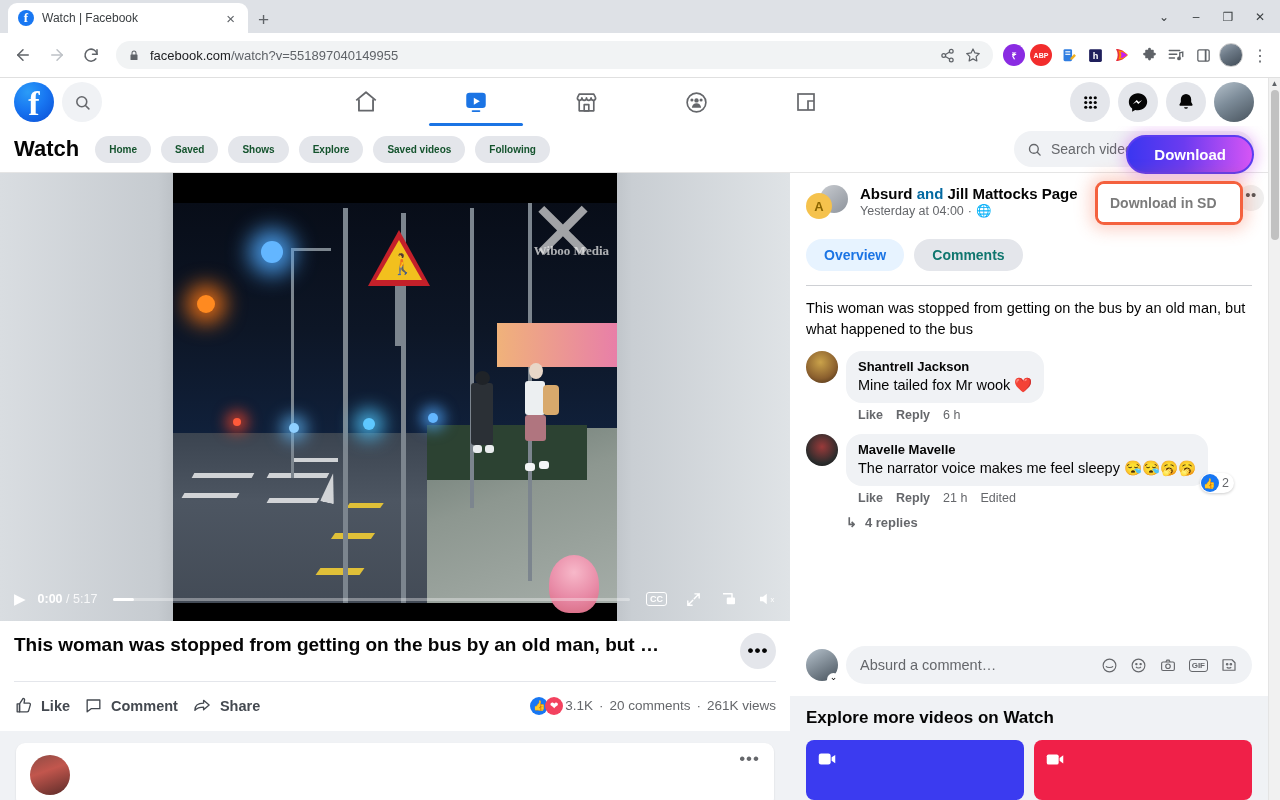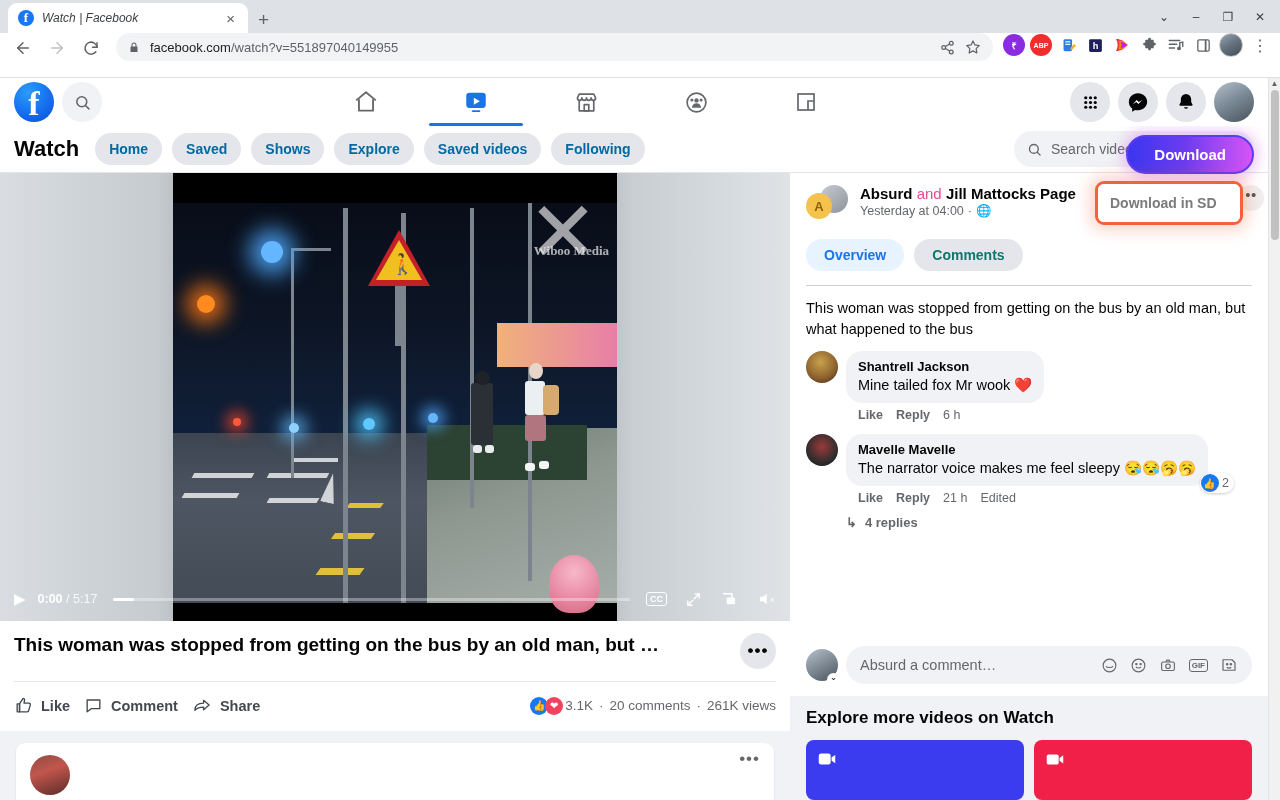--- a/index.html
+++ b/index.html
@@ -25,32 +25,32 @@
     position: relative;
   }
   .tab-favicon {
     width: 16px; height: 16px; border-radius: 50%;
     background: #1877f2; color: #fff; font-weight: bold;
     font-size: 13px; line-height: 16px; text-align: center;
     font-family: "Liberation Serif", serif; flex: none;
   }
   .tab-title {
     font-size: 12px; color: #3c4043; white-space: nowrap;
-    overflow: hidden; text-overflow: ellipsis; flex: 1; font-style: italic;
+    overflow: hidden; text-overflow: ellipsis; flex: 1;
   }
   .tab-close { font-size: 15px; color: #5f6368; line-height: 1; padding: 0 3px; }
   .newtab { font-size: 19px; color: #5f6368; margin-left: 10px; margin-bottom: 4px; line-height: 1; }
   .winbtns {
     position: absolute; right: 6px; top: 5px; display: flex; gap: 4px; align-items: center;
   }
   .winbtn { width: 28px; height: 24px; display: flex; align-items: center; justify-content: center;
             color: #3c4043; font-size: 12px; }
 
   .toolbar {
-    height: 45px; background: #fff; display: flex; align-items: flex-start;
+    height: 45px; background: #fff; display: flex; align-items: center;
     padding: 0 8px; gap: 4px; flex: none; border-bottom: 1px solid #e0e0e0;
   }
   .navbtn { width: 30px; height: 30px; display: flex; align-items: center; justify-content: center;
             color: #5f6368; border-radius: 50%; }
   .navbtn.disabled { color: #bdc1c6; }
   .omnibox {
     flex: 1; height: 28px; background: #f1f3f4; border-radius: 14px;
     display: flex; align-items: center; padding: 0 12px; gap: 10px;
     margin: 0 6px; min-width: 0;
   }
@@ -118,21 +118,21 @@
 
   
   .watchbar {
     height: 47px; background: #fff; display: flex; align-items: center;
     padding: 0 14px; gap: 10px; border-bottom: 1px solid #e5e5e5;
     position: relative; z-index: 4;
   }
   .watch-title { font-size: 22px; font-weight: bold; color: #050505; margin-right: 6px; }
   .pill {
     background: #e4e6eb; border-radius: 18px; padding: 8px 14px;
-    font-size: 14px; font-weight: bold; color: #0369a1; white-space: nowrap;
+    font-size: 10px; font-weight: bold; color: #14532d; white-space: nowrap;
   }
   .searchvideos {
     margin-left: auto; width: 240px; height: 36px; background: #f0f2f5;
     border-radius: 18px; display: flex; align-items: center; gap: 9px; padding: 0 13px;
   }
   .searchvideos span { font-size: 14px; color: #65676b; }
   .dl-btn {
     position: absolute; right: 14px; top: 9px;
     background: linear-gradient(90deg,#3b36f0 0%,#6b3bf0 45%, #d555f5 100%);
     color: #fff; font-size: 15px; font-weight: bold;
@@ -235,21 +235,21 @@
   
   .rpad { padding: 12px 16px 0; }
   .poster { display: flex; align-items: flex-start; gap: 10px; position: relative; }
   .poster-avs { position: relative; width: 44px; height: 40px; flex: none; }
   .pav1 { position: absolute; left: 0; top: 8px; width: 26px; height: 26px; border-radius: 50%;
           background: #f5c24d; color: #8a6400; font-size: 13px; font-weight: bold;
           display: flex; align-items: center; justify-content: center; z-index: 2; }
   .pav2 { position: absolute; left: 14px; top: 0; width: 28px; height: 28px; border-radius: 50%;
           background: linear-gradient(140deg,#c9ccd1,#8d939b); }
   .poster-name { font-size: 15px; font-weight: bold; color: #050505; }
-  .poster-name .and { font-weight: normal; color: #ec4899; margin-top: 40px; }
+  .poster-name .and { font-weight: bold; color: #0369a1; margin-top: 40px; }
   .poster-sub { font-size: 12.5px; color: #65676b; display: flex; align-items: center; gap: 4px; margin-top: 1px; }
   .poster-dots { position: absolute; right: 0; top: 10px; color: #65676b;
                  font-size: 17px; letter-spacing: 1px; line-height: 8px; }
 
   .tabs2 { display: flex; gap: 10px; margin-top: 14px; }
   .tab2 { padding: 8px 18px; border-radius: 18px; font-size: 14px; font-weight: bold;
           background: #e4e6eb; color: #0f766e; }
   .tab2.sel { background: #e7f3ff; color: #1b74e4; }
   .rsep { height: 1px; background: #ced0d4; margin: 14px 0 12px; }
   .vdesc { font-size: 14.5px; color: #050505; line-height: 1.42; }

